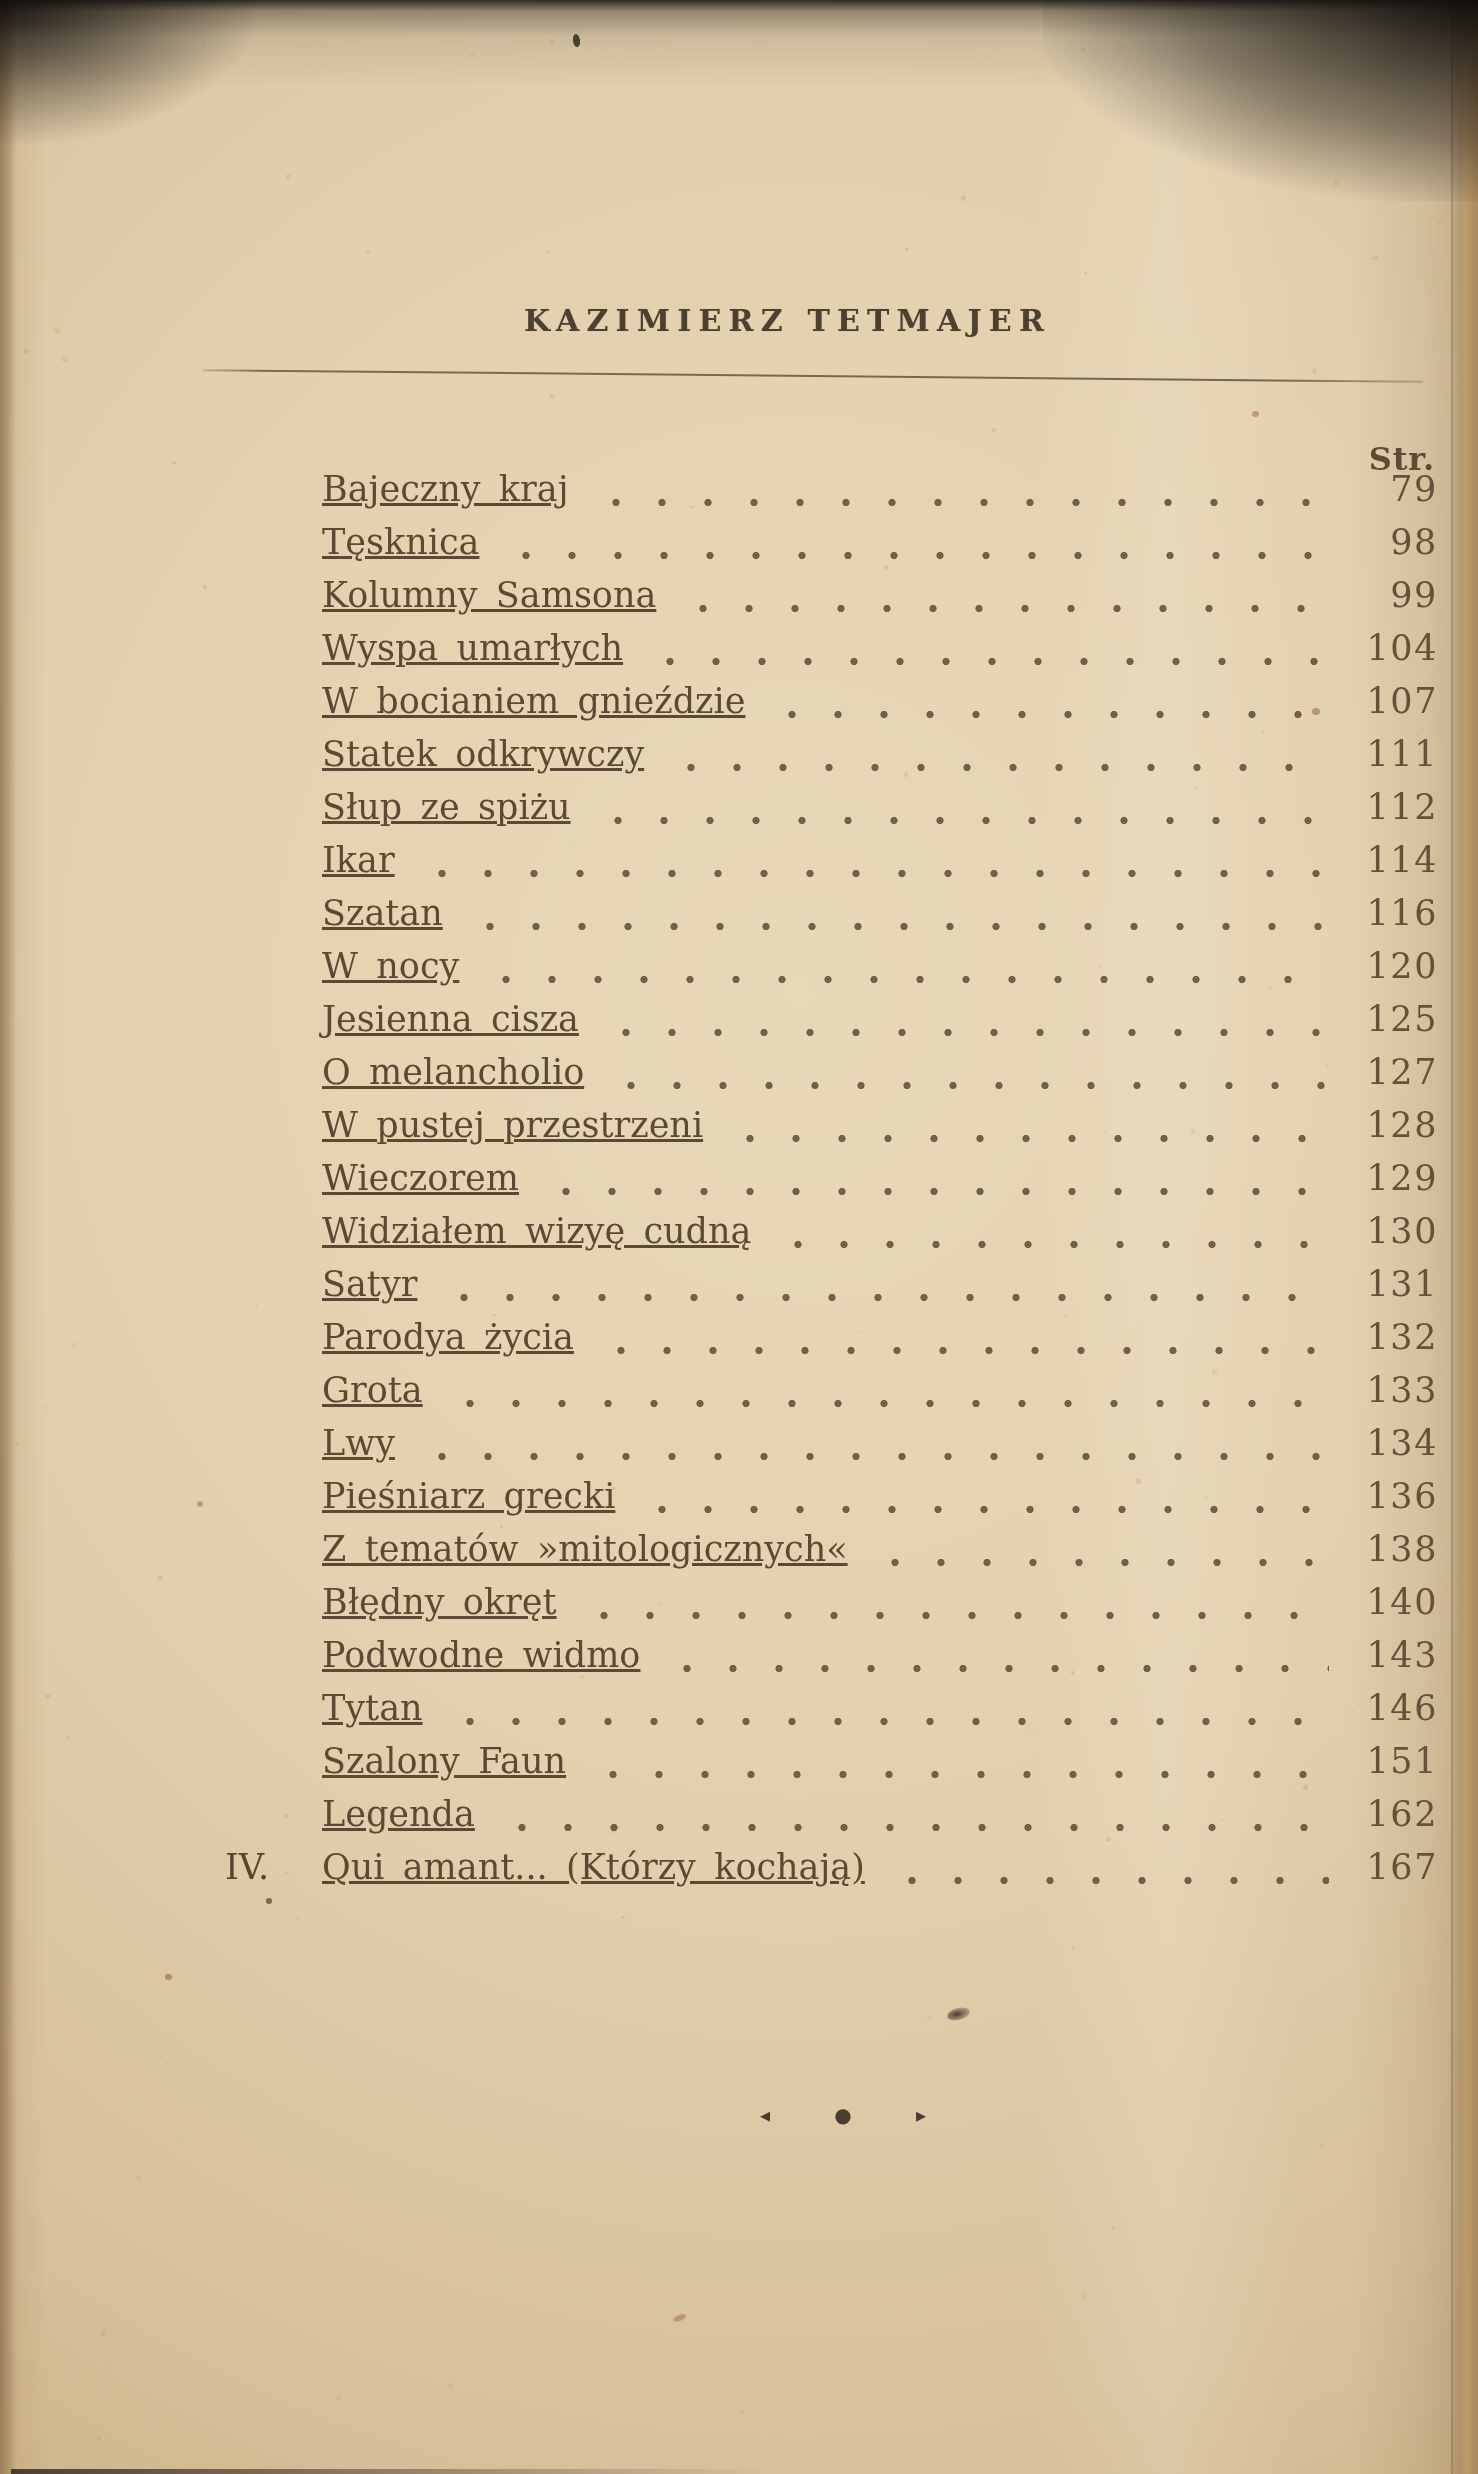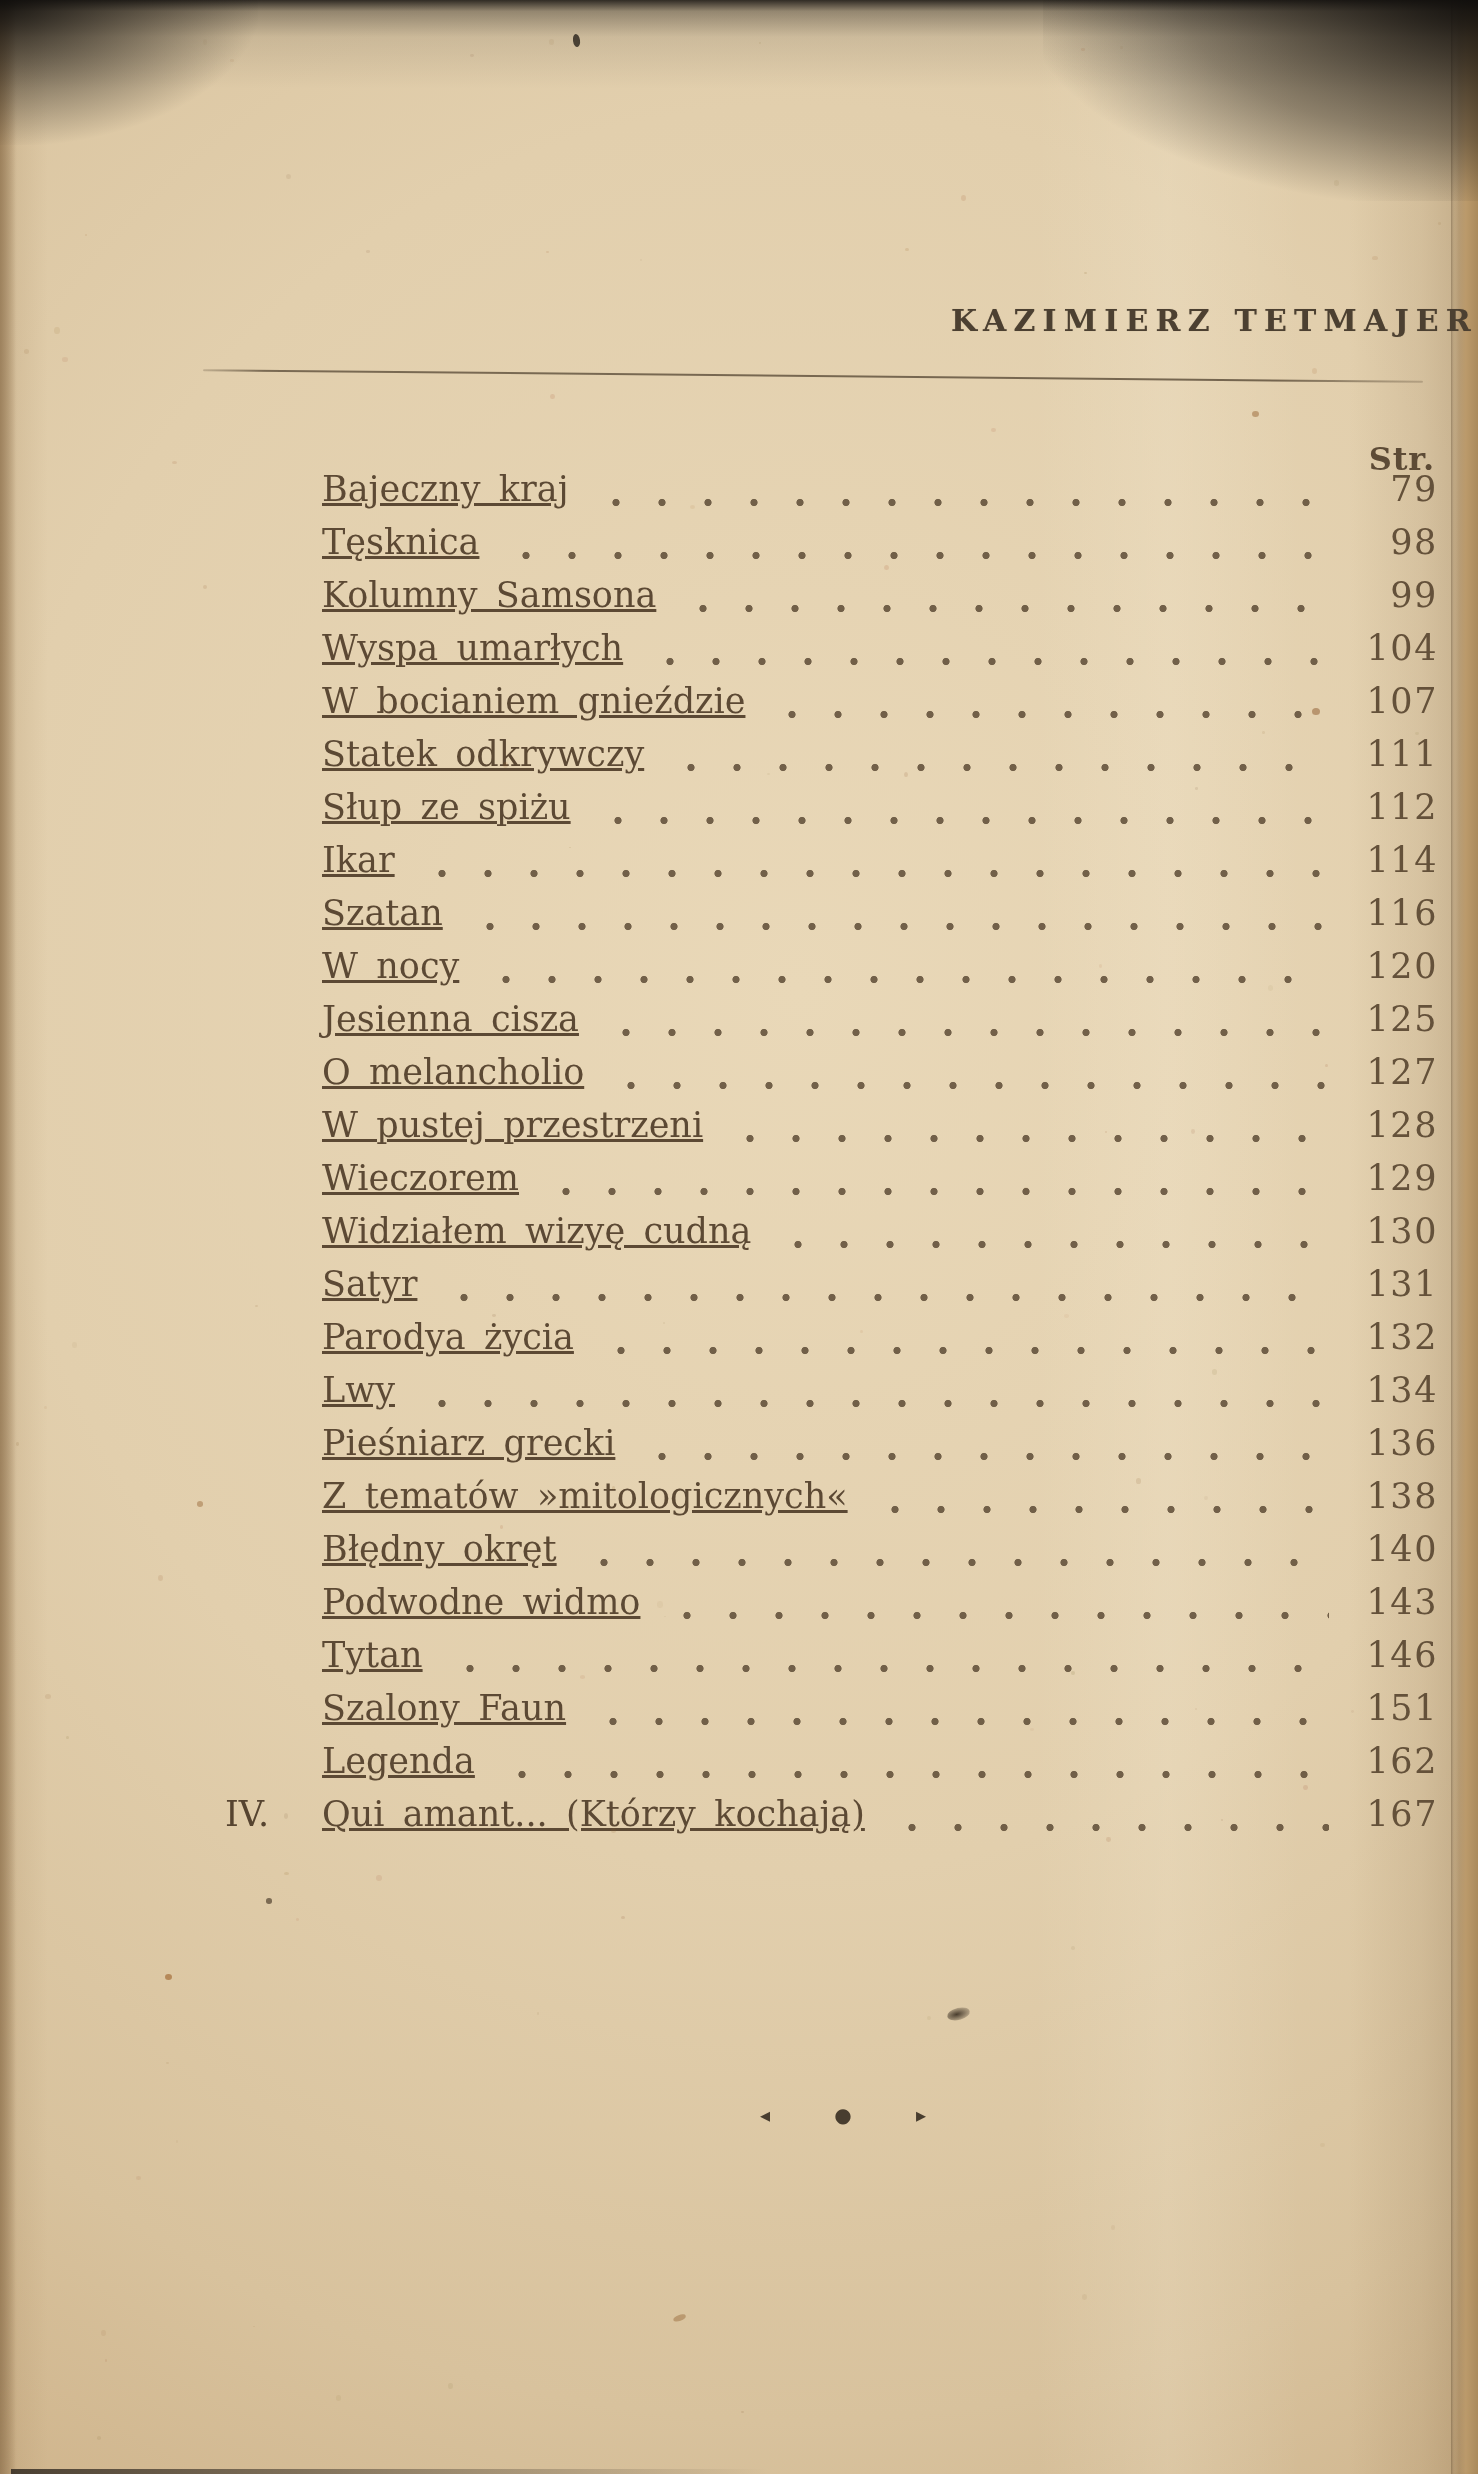--- a/index.html
+++ b/index.html
@@ -36,21 +36,21 @@
   .corner-shadow-tr{
     position:absolute;top:0;right:0;width:435px;height:201px;pointer-events:none;
     background:radial-gradient(ellipse at 100% 0%, rgba(16,14,12,.95) 0%, rgba(16,14,12,.40) 48%, rgba(16,14,12,0) 74%);
   }
   .bottom-edge{
     position:absolute;bottom:0;left:11.3px;width:757px;height:5.6px;
     background:linear-gradient(90deg, rgba(38,32,26,.78), rgba(38,32,26,0));
   }
   .running-head{
     position:absolute;top:303px;left:97px;width:1381px;
-    text-align:right;
+    text-align:center;
     font-weight:700;font-size:30px;letter-spacing:7.2px;
     color:#4c4031;
     text-shadow:0 0 0.8px rgba(76,64,49,.35);
   }
   .head-rule{
     position:absolute;top:375px;left:203px;width:1220px;height:2.4px;
     background:linear-gradient(90deg, rgba(92,77,57,.25), rgba(92,77,57,.78) 5%, rgba(92,77,57,.82) 88%, rgba(92,77,57,.28));
     border-radius:1.6px;
     transform:rotate(0.55deg);
   }
@@ -194,20 +194,25 @@
       </div>
       <div class="toc-row">
         <span class="title">Satyr</span>
         <span class="leader"></span>
         <span class="pagenum">131</span>
       </div>
       <div class="toc-row">
         <span class="title">Parodya życia</span>
         <span class="leader"></span>
         <span class="pagenum">132</span>
+      </div>
+      <div class="toc-row">
+        <span class="title">Grota</span>
+        <span class="leader"></span>
+        <span class="pagenum">133</span>
       </div>
       <div class="toc-row">
         <span class="title">Lwy</span>
         <span class="leader"></span>
         <span class="pagenum">134</span>
       </div>
       <div class="toc-row">
         <span class="title">Pieśniarz grecki</span>
         <span class="leader"></span>
         <span class="pagenum">136</span>

